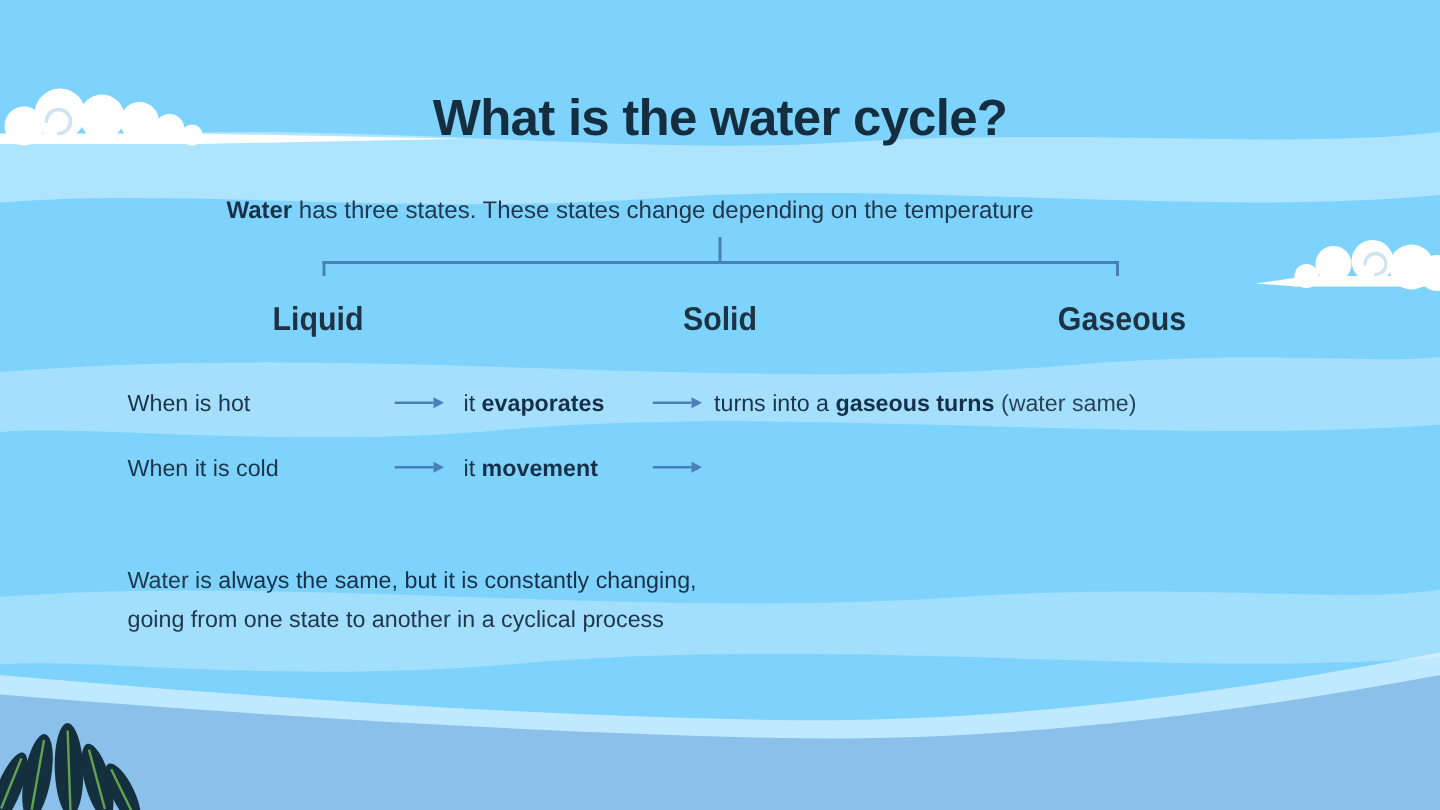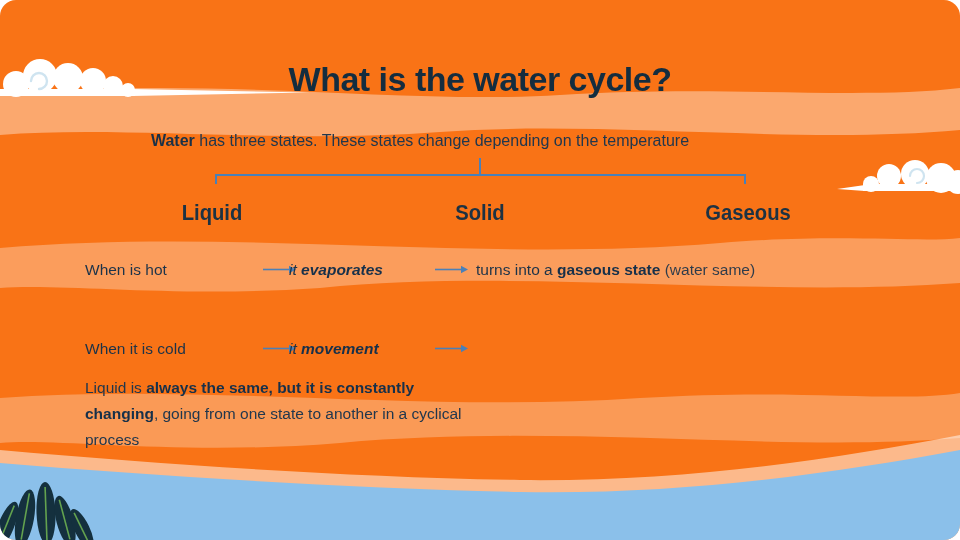--- a/index.html
+++ b/index.html
@@ -1,21 +1,20 @@
 <!DOCTYPE html>
 <html><head>
 <meta charset="utf-8">
 <style>
   html,body{margin:0;padding:0;}
   .slide{
     position:relative;width:960px;height:540px;overflow:hidden;
-    background:#f97316;
+    background:#7dd3fc;
     font-family:"Liberation Sans", sans-serif;
     color:#1c3349;
-    border-radius:16px;
   }
   .decor{position:absolute;pointer-events:none;}
   .bg-waves{left:0;top:0;width:960px;height:540px;}
   .title{
     position:absolute;left:0;top:60px;width:960px;text-align:center;
     font-size:34px;font-weight:800;letter-spacing:-0.5px;color:#142d3f;
   }
   .subtitle{
     position:absolute;left:0;top:132px;width:840px;text-align:center;
     font-size:16px;color:#21374d;
@@ -29,33 +28,33 @@
   }
   .state-label{
     position:absolute;top:200px;transform:translateX(-50%) scaleX(0.92);
     font-size:22px;font-weight:700;color:#1d3243;white-space:nowrap;
   }
   .state-liquid{left:212px;}
   .state-solid{left:480px;}
   .state-gaseous{left:748px;}
   .flow-row{position:absolute;left:85px;width:820px;height:22px;font-size:15.5px;}
   .row-1{top:261px;text-align:center;}
-  .row-2{top:304px;margin-top:36px;}
+  .row-2{top:304px;}
   .flow-row .cell{position:absolute;top:0;white-space:nowrap;}
   .cell-condition{left:0;}
   .cell-arrow1{left:178px;top:5px;}
-  .cell-action{left:204px;font-style:italic;}
+  .cell-action{left:224px;}
   .cell-arrow2{left:350px;top:5px;}
   .cell-result{left:391px;}
   .flow-row b{font-weight:700;color:#16304a;}
   .result-note{opacity:.92;}
   .note{
     position:absolute;top:375px;font-size:15.5px;line-height:26px;color:#21374d;
   }
-  .note b{font-weight:700;color:#16304a;text-align:right;}
+  .note b{font-weight:400;color:#16304a;text-align:right;}
   .note-left{left:85px;width:382px;}
   .note-right{left:498px;width:398px;}
   .cloud-left{left:0;top:56px;}
   .cloud-right{left:833px;top:150px;}
   .plant{left:0;top:480px;}
   .bottom-wave{left:0;top:430px;}
 </style>
 </head>
 <body>
 
@@ -115,42 +114,42 @@
           <path d="M26,1.8 L33,5.5 L26,9.2 Z" fill="#4a80b8"></path>
         </svg>
     </span>
     <span class="cell cell-action"><span>it </span><b>evaporates</b></span>
     <span class="cell cell-arrow2">
       <svg width="34" height="11" viewBox="0 0 34 11">
           <line x1="0" y1="5.5" x2="26" y2="5.5" stroke="#4a80b8" stroke-width="1.6"></line>
           <path d="M26,1.8 L33,5.5 L26,9.2 Z" fill="#4a80b8"></path>
         </svg>
     </span>
-    <span class="cell cell-result"><span>turns into a </span><b>gaseous state</b><span class="result-note"> (water same)</span></span>
+    <span class="cell cell-result"><span>turns into a </span><b>gaseous turns</b><span class="result-note"> (water same)</span></span>
   </div>
 
   <div class="flow-row row-2">
     <span class="cell cell-condition">When it is cold</span>
     <span class="cell cell-arrow1">
       <svg width="34" height="11" viewBox="0 0 34 11">
           <line x1="0" y1="5.5" x2="26" y2="5.5" stroke="#4a80b8" stroke-width="1.6"></line>
           <path d="M26,1.8 L33,5.5 L26,9.2 Z" fill="#4a80b8"></path>
         </svg>
     </span>
     <span class="cell cell-action"><span>it </span><b>movement</b></span>
     <span class="cell cell-arrow2">
       <svg width="34" height="11" viewBox="0 0 34 11">
           <line x1="0" y1="5.5" x2="26" y2="5.5" stroke="#4a80b8" stroke-width="1.6"></line>
           <path d="M26,1.8 L33,5.5 L26,9.2 Z" fill="#4a80b8"></path>
         </svg>
     </span>
   </div>
 
   <div class="note note-left">
-    <span>Liquid is </span><b>always the same, but it is constantly changing</b><span>, going from one state to another in a cyclical process</span>
+    <span>Water is </span><b>always the same, but it is constantly changing</b><span>, going from one state to another in a cyclical process</span>
   </div>
 
   <svg class="decor bottom-wave" viewBox="0 0 960 110" width="960" height="110">
     <path d="M0,20 C160,34 340,47 520,50 C680,52 830,30 960,5 L960,110 L0,110 Z" fill="rgba(255,255,255,0.5)"></path>
     <path d="M0,33 C160,46 340,58 520,62 C680,65 830,44 960,20 L960,110 L0,110 Z" fill="#8bc0ea"></path>
   </svg>
 
   <svg class="decor plant" viewBox="0 0 110 60" width="110" height="60">
     <g>
       <g transform="rotate(22 6 46)">

